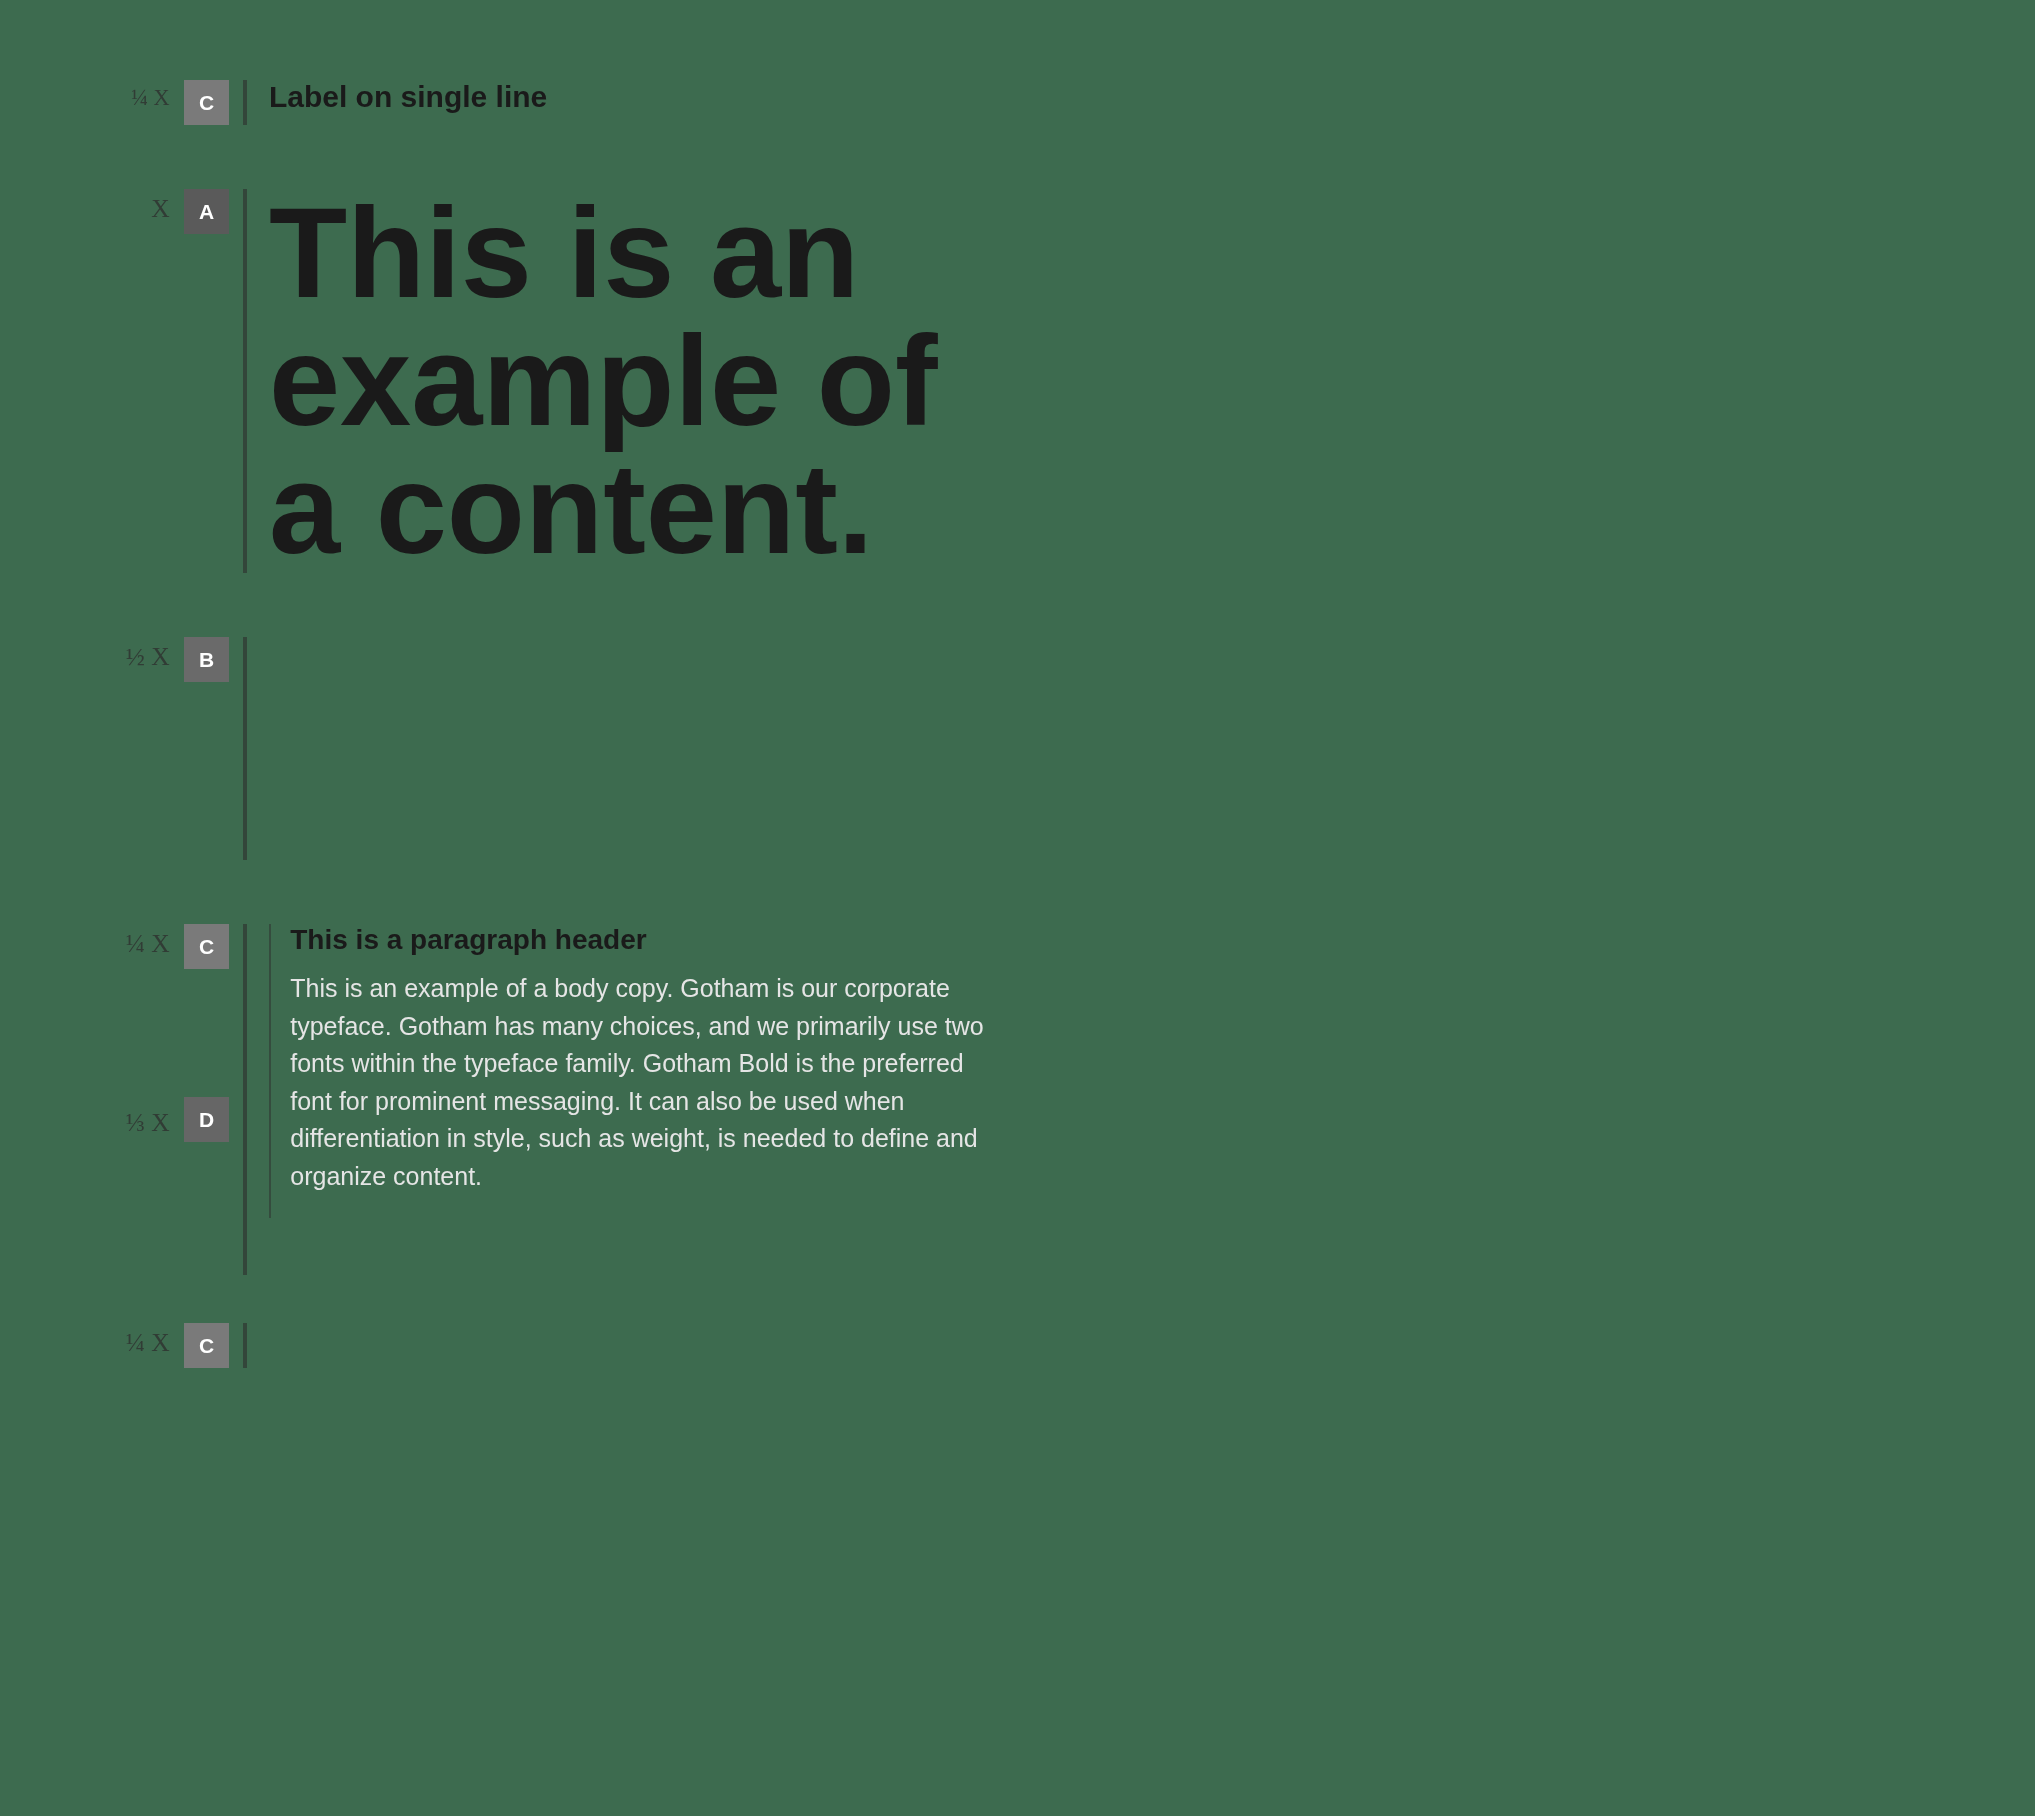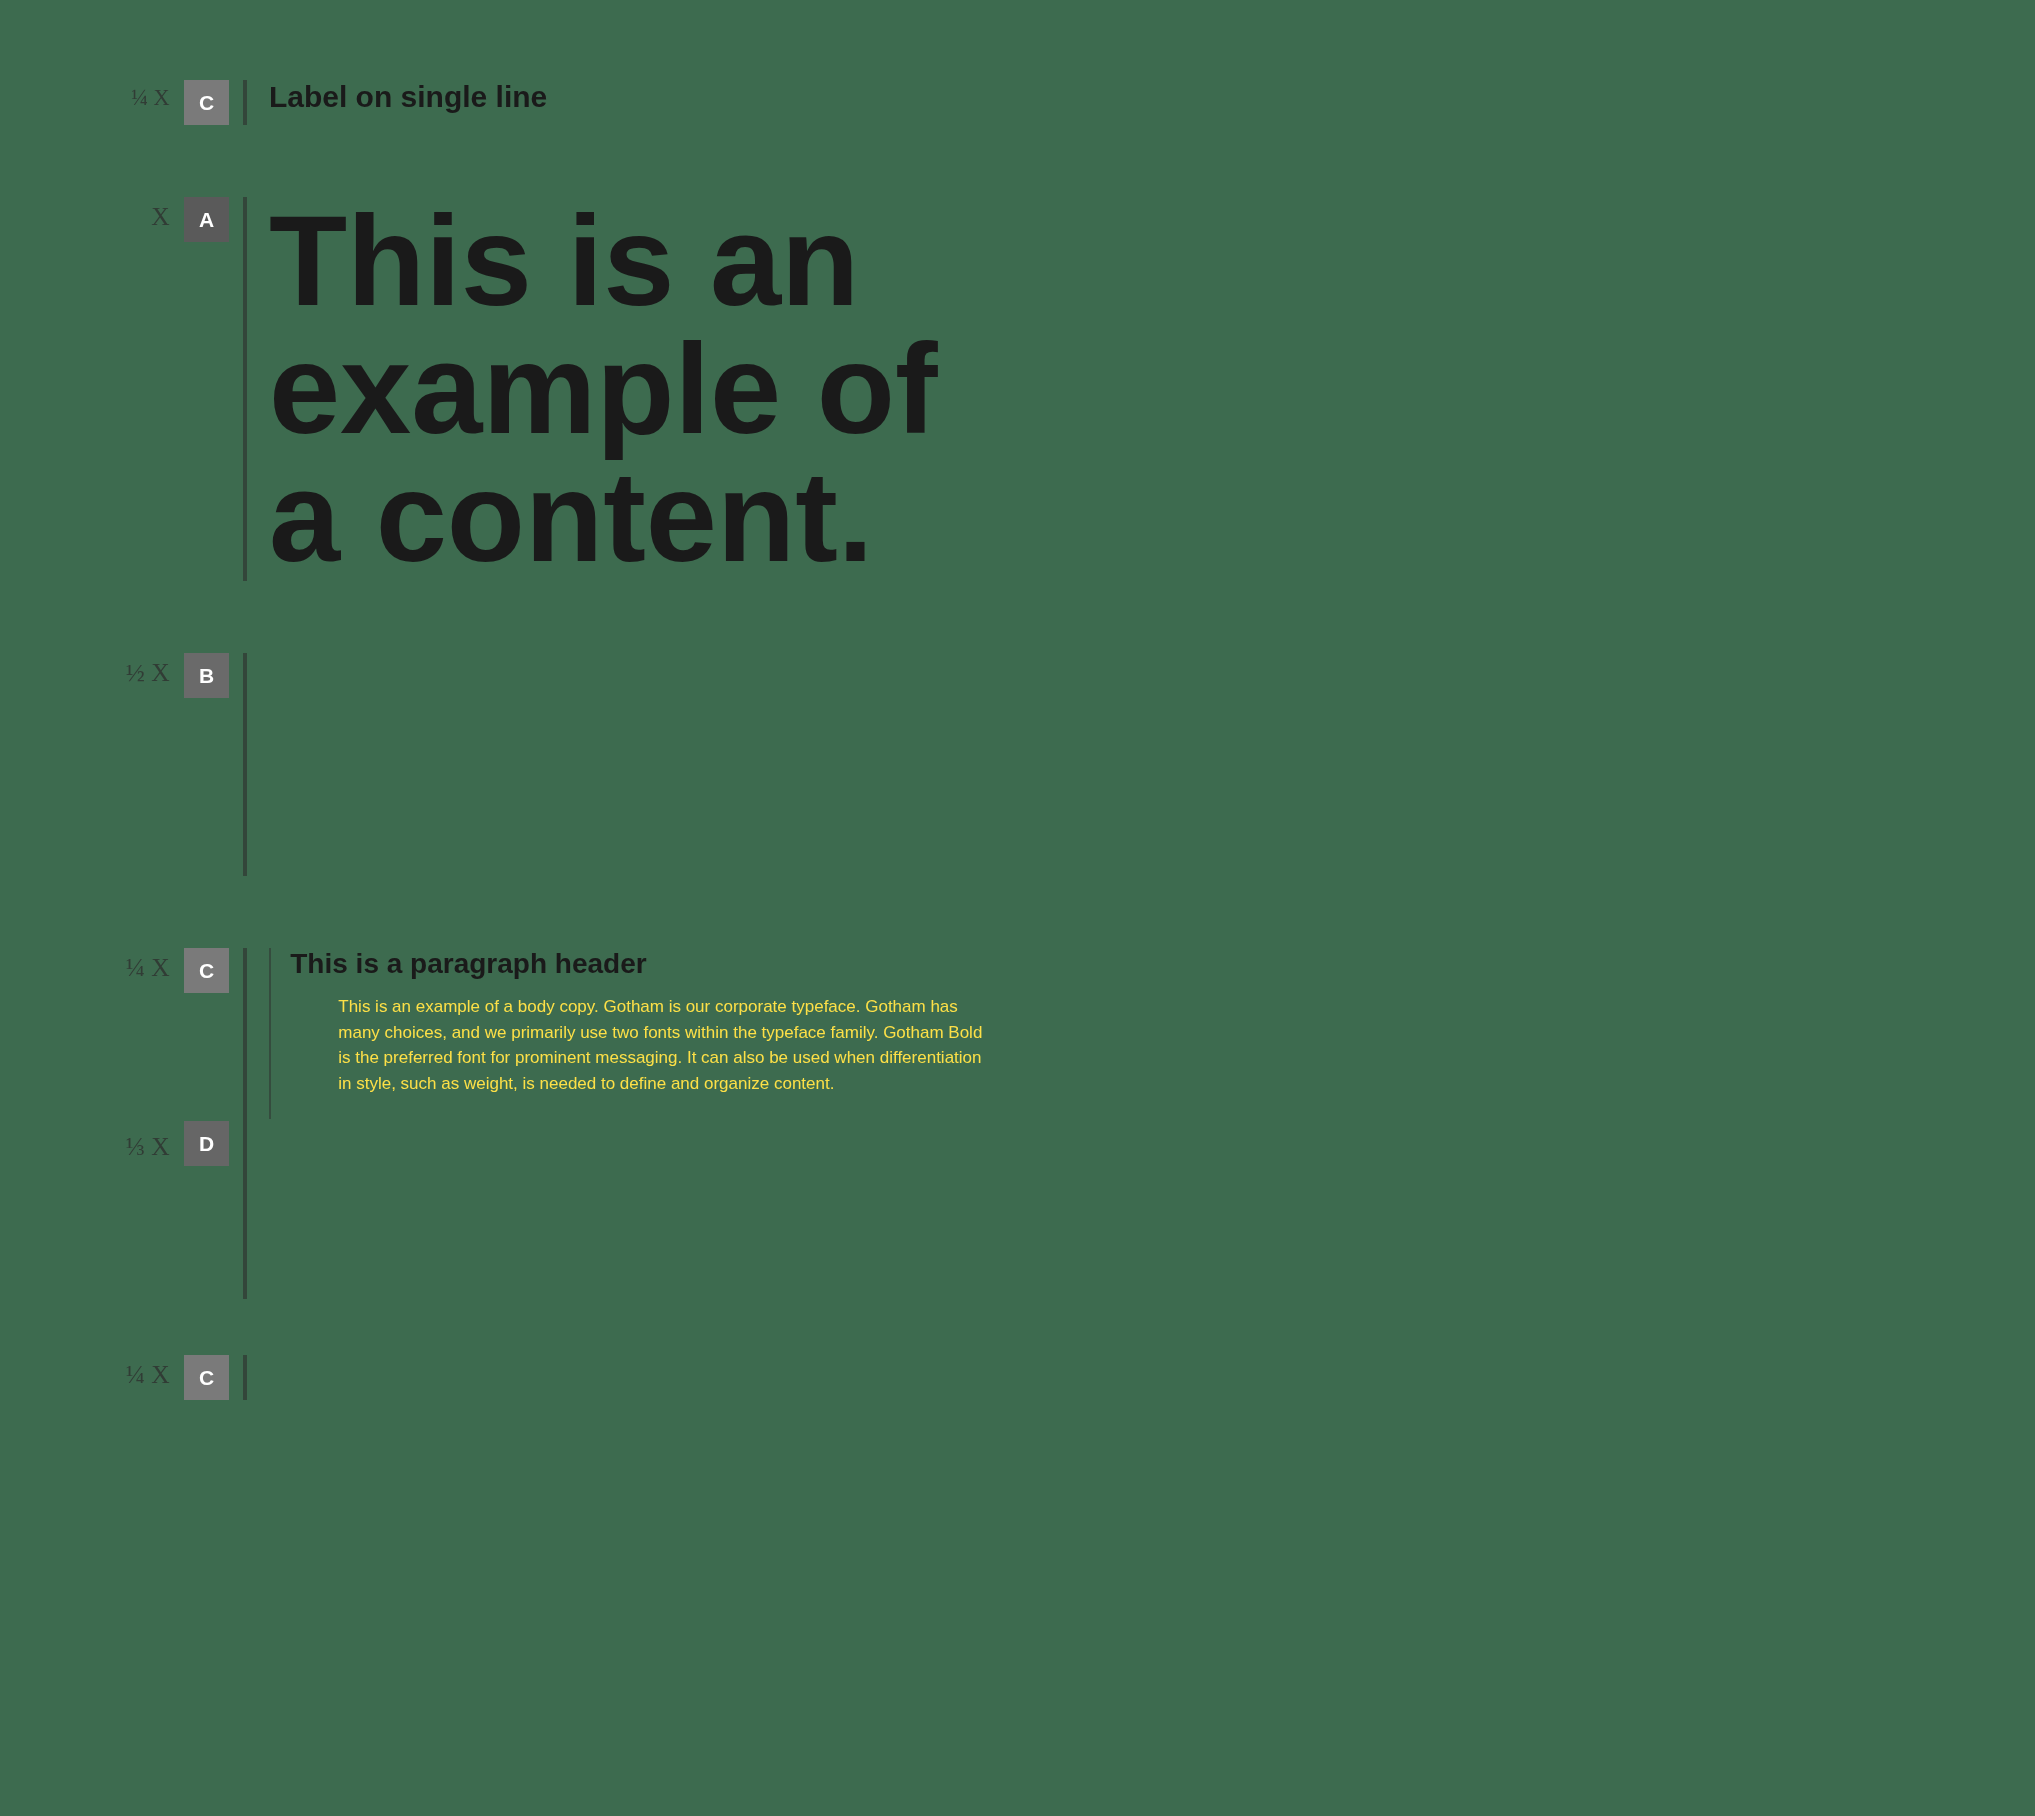--- a/index.html
+++ b/index.html
@@ -13,21 +13,21 @@
       font-family: 'Arial', sans-serif;
       width: 2036px;
       min-height: 1816px;
       padding: 48px 64px;
       position: relative;
     }
 
     .page-container {
       display: flex;
       flex-direction: column;
-      gap: 8px;
+      gap: 0;
       max-width: 878px;
       margin-left: 48px;
     }
 
     
     .type-row {
       display: flex;
       align-items: flex-start;
       position: relative;
       padding: 32px 0;
@@ -106,27 +106,26 @@
     
     .paragraph-header {
       font-size: 28px;
       font-weight: bold;
       color: #1a1a1a;
       margin-bottom: 14.4px;
       font-family: Arial, Helvetica, sans-serif;
     }
 
     .paragraph-body {
-      font-size: 17px;
+      font-size: 25px;
       font-weight: 400;
-      color: #fde047;
+      color: #e5e5e5;
       line-height: 1.5;
       font-family: Arial, Helvetica, sans-serif;
       margin-bottom: 22.3px;
-      margin-left: 48px;
     }
 
     
     .cta-text {
       font-size: 30px;
       font-weight: bold;
       color: #1a1a1a;
       margin-top: 6.4px;
       font-family: Arial, Helvetica, sans-serif;
     }

